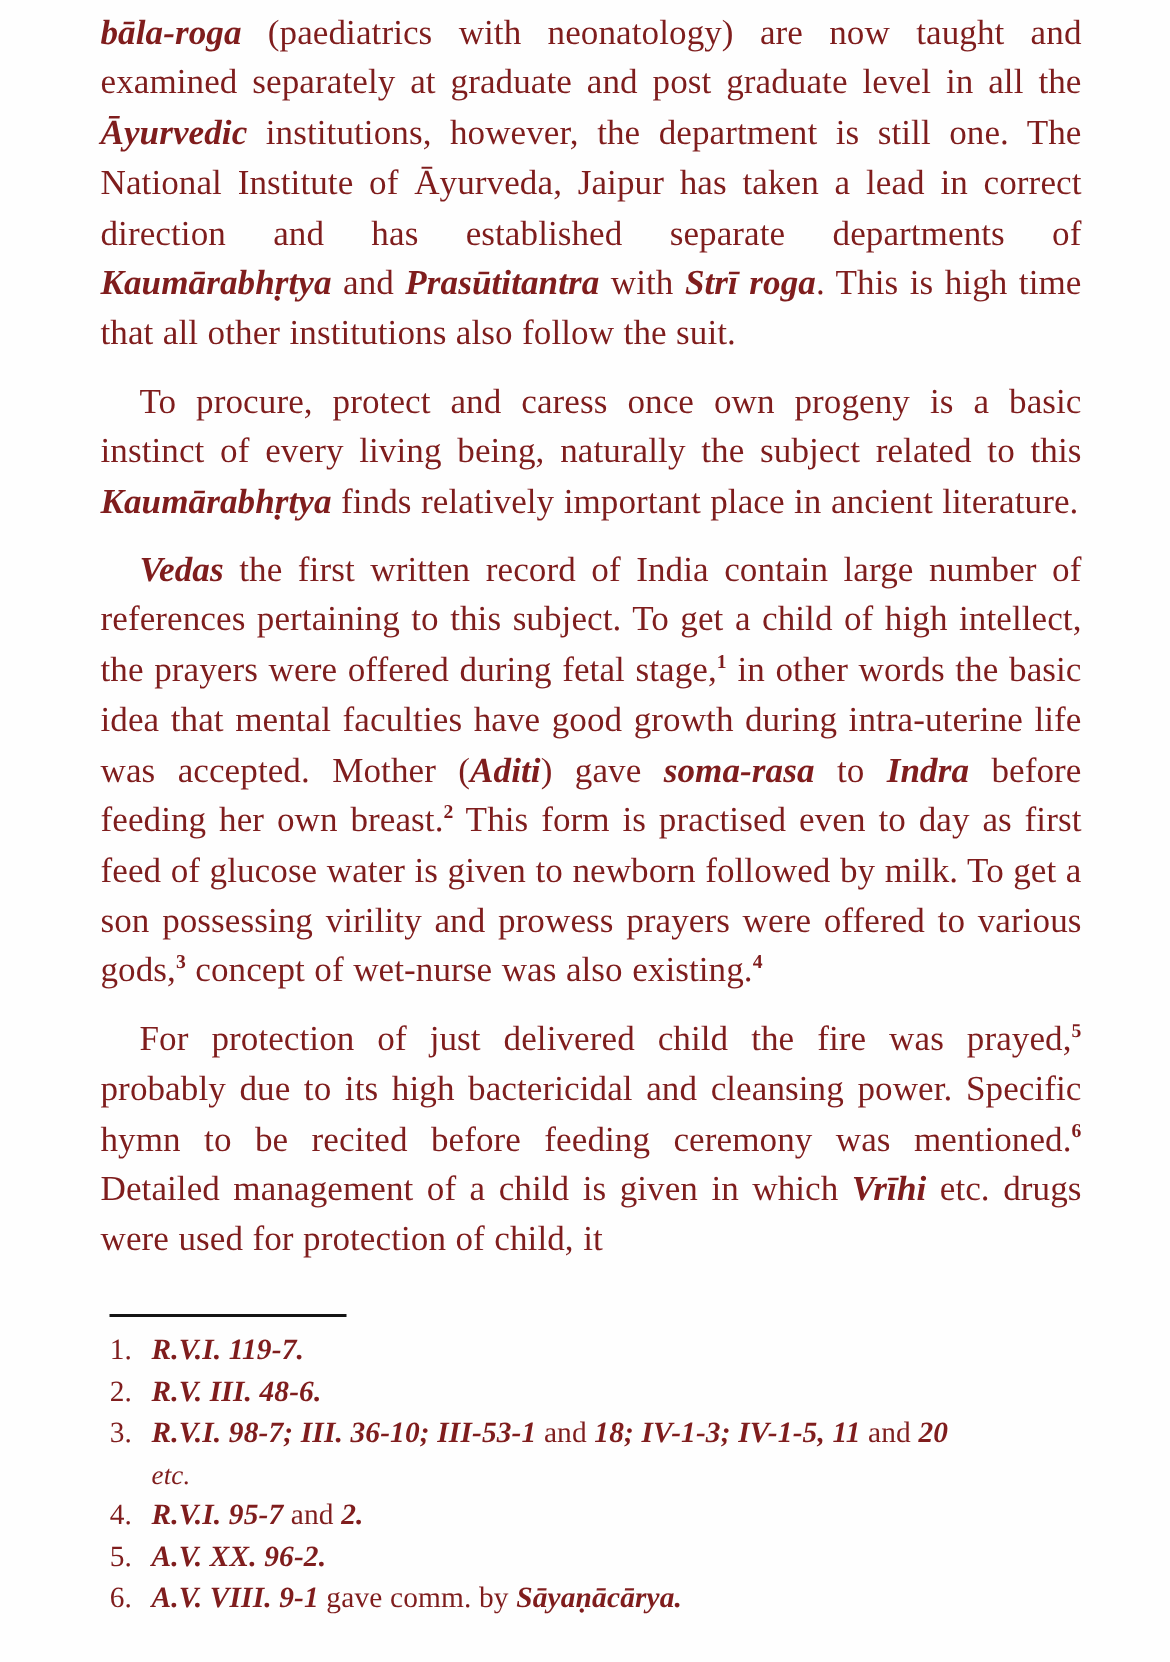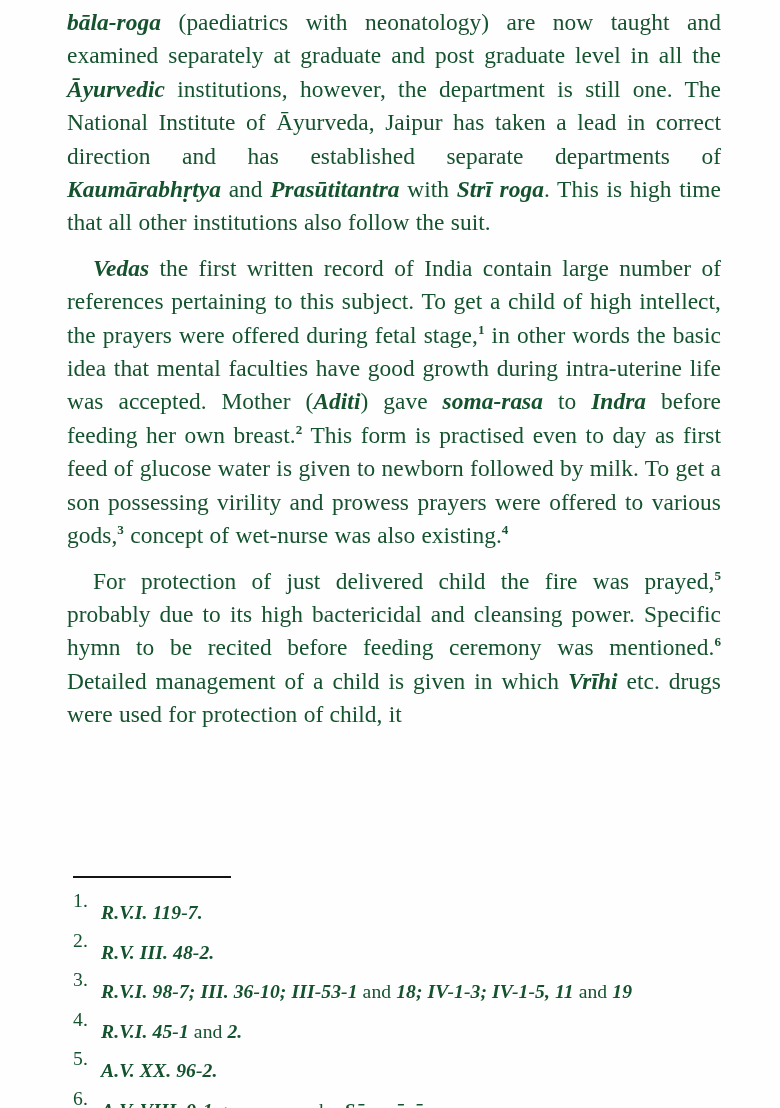--- a/index.html
+++ b/index.html
@@ -7,21 +7,21 @@
     padding: 0;
     background: #ffffff;
   }
   .page {
     position: relative;
     width: 780px;
     height: 1108px;
     background: #fefefe;
     overflow: hidden;
     font-family: "Liberation Serif", "DejaVu Serif", serif;
-    color: #14532d;
+    color: #7f1d1d;
     box-sizing: border-box;
     padding-left: 32px;
   }
   .body-col {
     position: absolute;
     left: 67px;
     top: 6px;
     width: 654px;
   }
   p.para {
@@ -82,62 +82,62 @@
     flex: 0 0 auto;
     width: 34px;
     text-align: right;
     padding-right: 13px;
     font-style: normal;
     font-weight: 400;
     box-sizing: border-box;
   }
   .fn-text {
     flex: 1 1 auto;
-    margin-top: 12px;
   }
   .fn-text .rom {
     font-style: normal;
     font-weight: 400;
   }
   .fn-cont {
     display: block;
     font-style: italic;
     font-weight: 500;
     font-size: 18px;
   }
 </style>
 </head>
 <body>
 
 <div class="page">
 
   <div class="body-col">
     <p class="para first"><span class="it">bāla-roga</span><span class="rom"> (paediatrics with neonatology) are now taught and examined separately at graduate and post graduate level in all the </span><span class="it">Āyurvedic</span><span class="rom"> institutions, however, the department is still one. The National Institute of Āyurveda, Jaipur has taken a lead in correct direction and has established separate departments of </span><span class="it">Kaumārabhṛtya</span><span class="rom"> and </span><span class="it">Prasūtitantra</span><span class="rom"> with </span><span class="it">Strī roga</span><span class="rom">. This is high time that all other institutions also follow the suit.</span></p>
+    <p class="para"><span class="rom">To procure, protect and caress once own progeny is a basic instinct of every living being, naturally the subject related to this </span><span class="it">Kaumārabhṛtya</span><span class="rom"> finds relatively important place in ancient literature.</span></p>
     <p class="para"><span class="it">Vedas</span><span class="rom"> the first written record of India contain large number of references pertaining to this subject. To get a child of high intellect, the prayers were offered during fetal stage,</span><sup>1</sup><span class="rom"> in other words the basic idea that mental faculties have good growth during intra-uterine life was accepted. Mother (</span><span class="it">Aditi</span><span class="rom">) gave </span><span class="it">soma-rasa</span><span class="rom"> to </span><span class="it">Indra</span><span class="rom"> before feeding her own breast.</span><sup>2</sup><span class="rom"> This form is practised even to day as first feed of glucose water is given to newborn followed by milk. To get a son possessing virility and prowess prayers were offered to various gods,</span><sup>3</sup><span class="rom"> concept of wet-nurse was also existing.</span><sup>4</sup></p>
     <p class="para"><span class="rom">For protection of just delivered child the fire was prayed,</span><sup>5</sup><span class="rom"> probably due to its high bactericidal and cleansing power. Specific hymn to be recited before feeding ceremony was mentioned.</span><sup>6</sup><span class="rom"> Detailed management of a child is given in which </span><span class="it">Vrīhi</span><span class="rom"> etc. drugs were used for protection of child, it</span></p>
   </div>
 
   <div class="footnotes">
     <div class="fn-rule"></div>
     <ol class="fn-list">
         <li class="fn-item">
           <span class="fn-num">1.</span>
           <span class="fn-text"><span class="it">R.V.I. 119-7.</span></span>
         </li>
         <li class="fn-item">
           <span class="fn-num">2.</span>
-          <span class="fn-text"><span class="it">R.V. III. 48-2.</span></span>
+          <span class="fn-text"><span class="it">R.V. III. 48-6.</span></span>
         </li>
         <li class="fn-item">
           <span class="fn-num">3.</span>
-          <span class="fn-text"><span class="it">R.V.I. 98-7; III. 36-10; III-53-1 </span><span class="rom">and </span><span class="it">18; IV-1-3; IV-1-5, 11 </span><span class="rom">and </span><span class="it">19</span></span>
+          <span class="fn-text"><span class="it">R.V.I. 98-7; III. 36-10; III-53-1 </span><span class="rom">and </span><span class="it">18; IV-1-3; IV-1-5, 11 </span><span class="rom">and </span><span class="it">20</span><span class="fn-cont">etc.</span></span>
         </li>
         <li class="fn-item">
           <span class="fn-num">4.</span>
-          <span class="fn-text"><span class="it">R.V.I. 45-1 </span><span class="rom">and </span><span class="it">2.</span></span>
+          <span class="fn-text"><span class="it">R.V.I. 95-7 </span><span class="rom">and </span><span class="it">2.</span></span>
         </li>
         <li class="fn-item">
           <span class="fn-num">5.</span>
           <span class="fn-text"><span class="it">A.V. XX. 96-2.</span></span>
         </li>
         <li class="fn-item">
           <span class="fn-num">6.</span>
           <span class="fn-text"><span class="it">A.V. VIII. 9-1 </span><span class="rom">gave comm. by </span><span class="it">Sāyaṇācārya.</span></span>
         </li>
       </ol>

